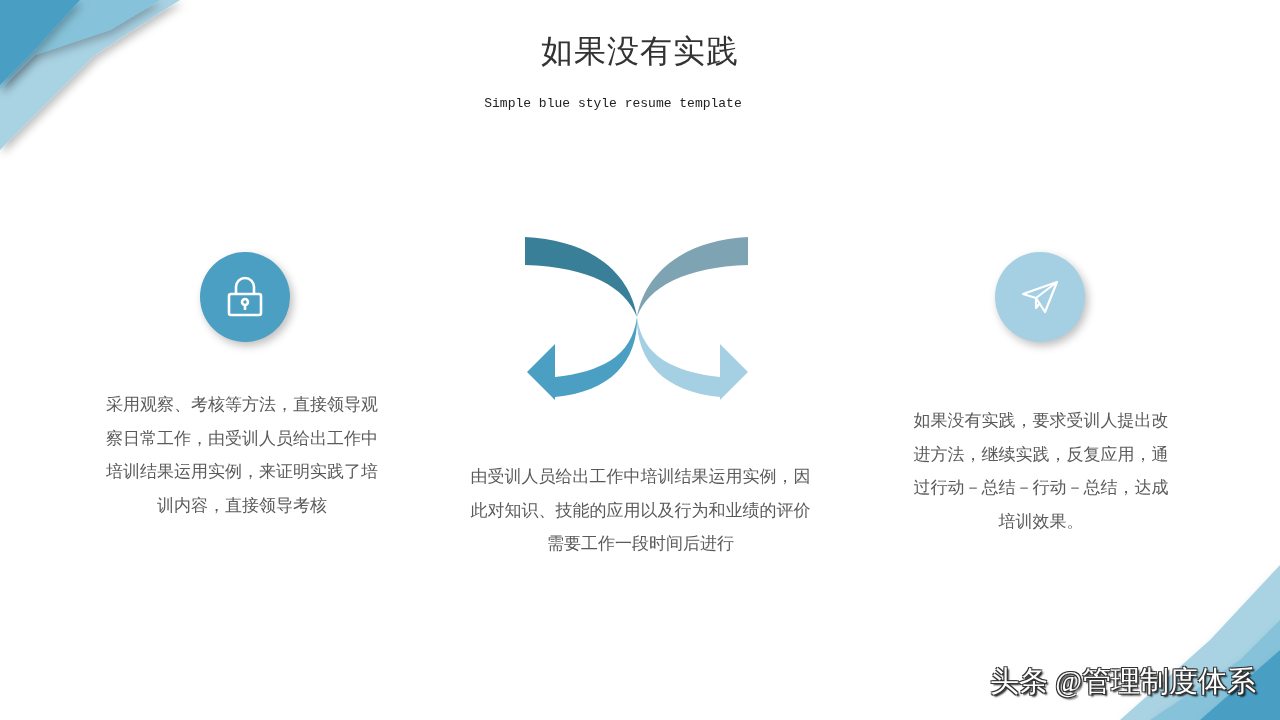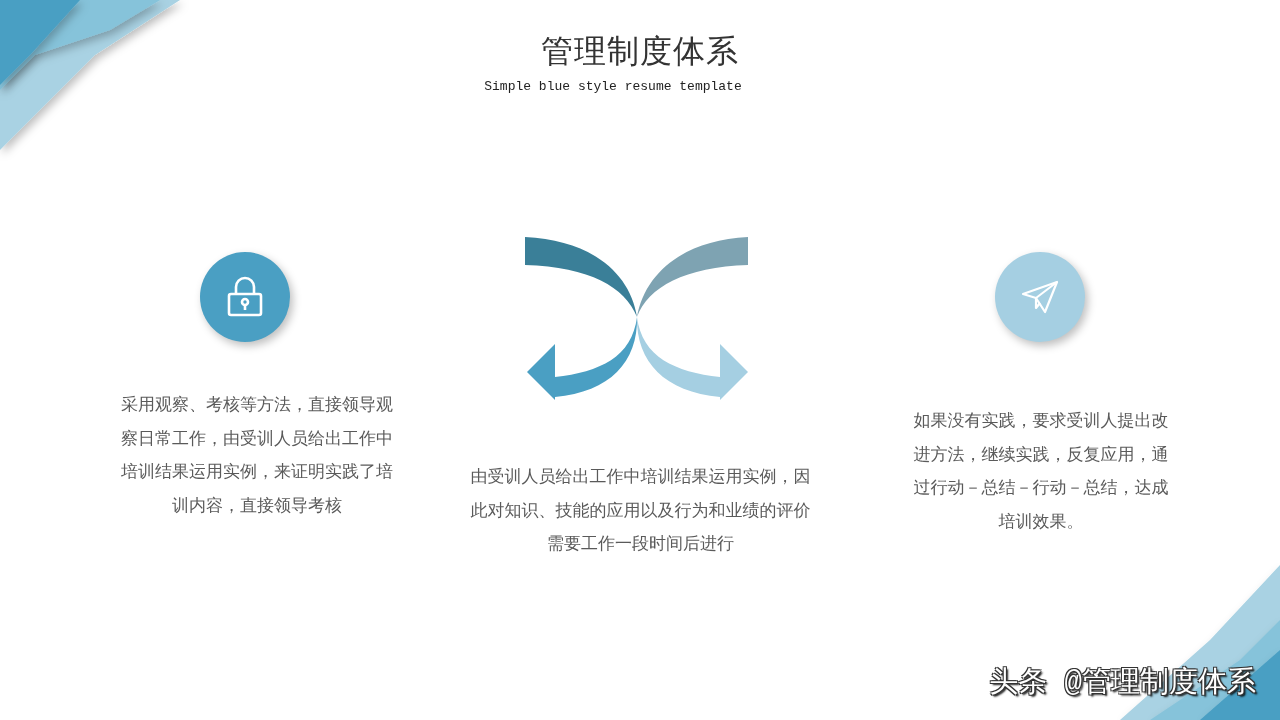--- a/index.html
+++ b/index.html
@@ -3,32 +3,32 @@
 <meta charset="utf-8">
 <style>
   html, body { margin:0; padding:0; }
   body { width:1280px; height:720px; position:relative; overflow:hidden; background:#ffffff;
          font-family:"DejaVu Serif","Liberation Serif",serif; color:#595959; }
   .corner { position:absolute; }
   .corner-tl { left:0; top:0; width:200px; height:170px; }
   .corner-br { right:0; bottom:0; width:190px; height:190px; }
   .title { position:absolute; top:30px; left:0; width:1280px; text-align:center;
            font-size:32px; color:#333; letter-spacing:1px; font-family:"DejaVu Serif","Liberation Serif",serif; }
-  .subtitle { position:absolute; top:79px; left:0; width:1226px; text-align:center;
+  .subtitle { position:absolute; top:96px; left:0; width:1226px; text-align:center;
               font-family:"Liberation Mono","DejaVu Sans Mono",monospace; font-size:13px; color:#222; }
   .circle { position:absolute; width:90px; height:90px; border-radius:50%;
             box-shadow:3px 4px 8px rgba(0,0,0,0.25); display:flex; align-items:center; justify-content:center; }
   .circle-left { left:200px; top:252px; background:#4a9fc3; }
   .circle-right { left:995px; top:252px; background:#a5cfe2; }
   .para { position:absolute; text-align:center; font-size:17px; line-height:33.5px; color:#5a5a5a; }
-  .para-left { left:118px; top:388px; width:278px;text-align:center; }
+  .para-left { left:103px; top:388px; width:278px;text-align:center; }
   .para-center { left:468px; top:460px; width:345px; }
   .para-right { left:912px; top:404px; width:258px; }
   .arrows { position:absolute; left:520px; top:232px; width:235px; height:172px; }
-  .watermark { position:absolute; right:24px; top:662px; font-family:Liberation Mono, monospace;
+  .watermark { position:absolute; right:24px; top:662px; font-family:Liberation Serif, serif;
                font-size:29px; color:#fff; letter-spacing:0px;
                text-shadow:1px 1px 0 #333, -1px -1px 0 #333, 1px -1px 0 #333, -1px 1px 0 #333, 2px 2px 2px #000; }
 </style>
 </head>
 <body>
 
 <svg class="corner corner-tl" viewBox="0 0 200 170">
   <defs>
     <filter id="sh" x="-20%" y="-20%" width="140%" height="140%">
       <feDropShadow dx="3" dy="4" stdDeviation="4" flood-color="#000" flood-opacity="0.25"></feDropShadow>
@@ -37,21 +37,21 @@
   <polygon points="0,0 180,0 95,55 0,150" fill="#a9d2e3" filter="url(#sh)"></polygon>
   <polygon points="0,0 160,0 110,30 35,55 0,90" fill="#86c3da" filter="url(#sh)"></polygon>
   <polygon points="0,0 80,0 30,55 0,85" fill="#4a9fc3" filter="url(#sh)"></polygon>
 </svg>
 <svg class="corner corner-br" viewBox="0 0 190 190">
   <polygon points="190,35 190,190 30,190 120,110" fill="#a9d2e3" filter="url(#sh)"></polygon>
   <polygon points="190,90 190,190 60,190 150,130" fill="#86c3da" filter="url(#sh)"></polygon>
   <polygon points="190,120 190,190 110,190" fill="#4a9fc3" filter="url(#sh)"></polygon>
 </svg>
 
-<div class="title">管理制度体系</div>
+<div class="title">如果没有实践</div>
 <div class="subtitle">Simple blue style resume template</div>
 
 <div class="circle circle-left">
   <svg width="40" height="42" viewBox="0 0 40 42" fill="none" stroke="#fff" stroke-width="2.6">
     <path d="M11 18 V11 a9 9 0 0 1 18 0 V18"></path>
     <rect x="4" y="18" width="32" height="21" rx="2"></rect>
     <circle cx="20" cy="26" r="3"></circle>
     <line x1="20" y1="29" x2="20" y2="34"></line>
   </svg>
 </div>

